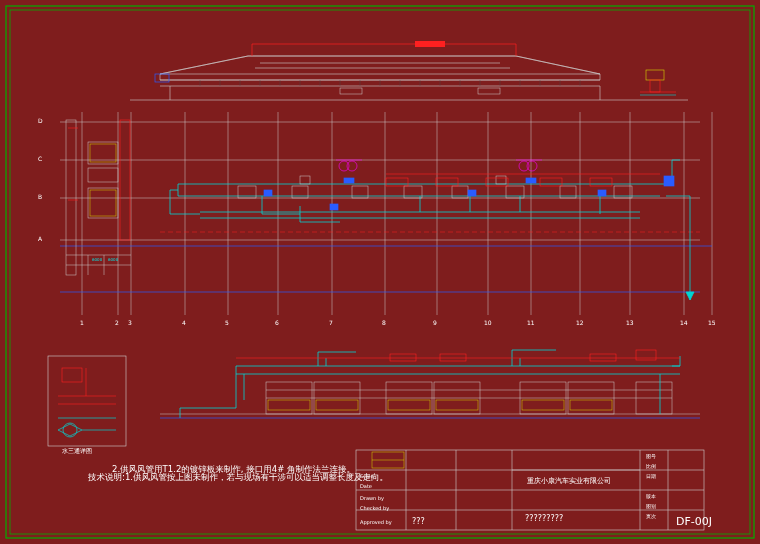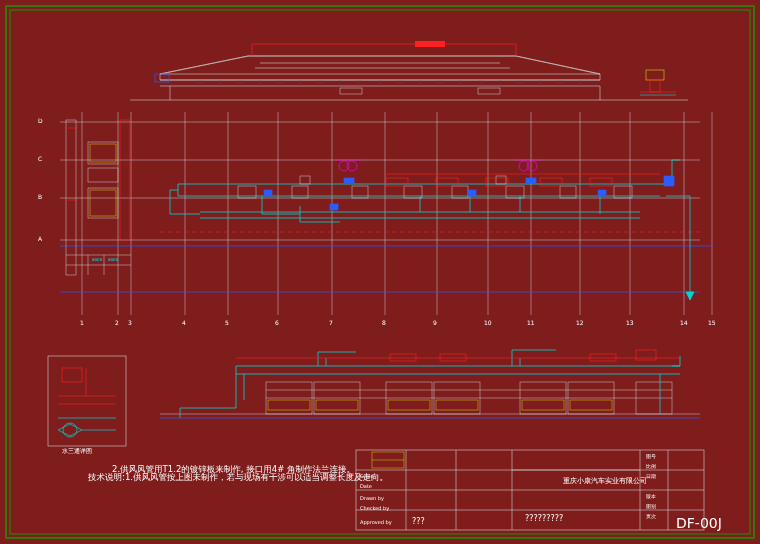--- a/index.html
+++ b/index.html
@@ -297,23 +297,23 @@
   <div class="txt" style="left:680px;top:320px;">14</div>
   <div class="txt" style="left:708px;top:320px;">15</div>
 
   <div class="txt" style="left:62px;top:448px;font-size:6px;">水三通详图</div>
 
   <div class="note" style="left:88px;top:472px;">
     <span>技术说明:</span><span>1.供风风管按上图未制作，若与现场有干涉可以适当调整长度及走向。</span>
   </div>
   <div class="note" style="left:112px;top:464px;">2.供风风管用T1.2的镀锌板来制作, 接口用4# 角制作法兰连接。</div>
 
-  <div class="txt" style="left:527px;top:478px;font-size:7px;color:#fff;margin-left:36px;">重庆小康汽车实业有限公司</div>
+  <div class="txt" style="left:527px;top:478px;font-size:7px;color:#fff;">重庆小康汽车实业有限公司</div>
   <div class="txt" style="left:525px;top:515px;font-size:8px;color:#fff;">?????????</div>
-  <div class="txt" style="left:676px;top:516px;font-size:14px;color:#fff;">DF-00J</div>
+  <div class="txt" style="left:676px;top:516px;font-size:11px;color:#fff;">DF-00J</div>
 
   <div class="txt" style="left:360px;top:474px;font-size:5px;">Scale</div>
   <div class="txt" style="left:360px;top:484px;font-size:5px;">Date</div>
   <div class="txt" style="left:360px;top:496px;font-size:5px;">Drawn by</div>
   <div class="txt" style="left:360px;top:506px;font-size:5px;">Checked by</div>
   <div class="txt" style="left:360px;top:520px;font-size:5px;">Approved by</div>
   <div class="txt" style="left:412px;top:518px;font-size:8px;">???</div>
 
   <div class="txt" style="left:646px;top:454px;font-size:5px;">图号</div>
   <div class="txt" style="left:646px;top:464px;font-size:5px;">比例</div>

